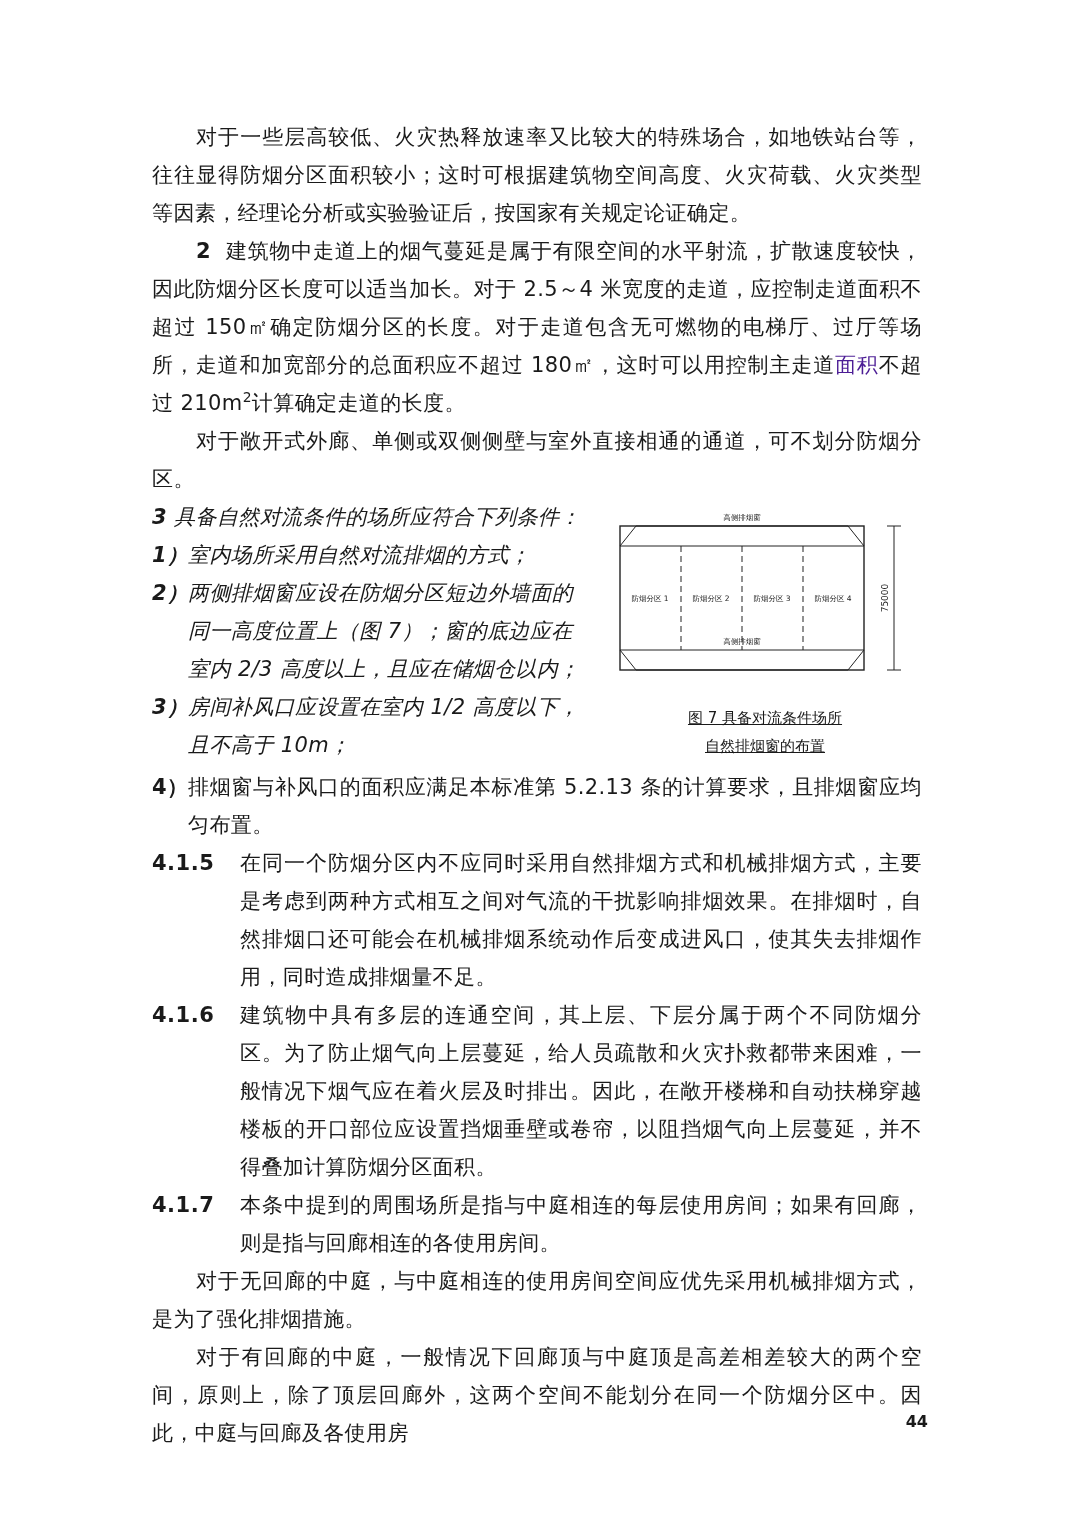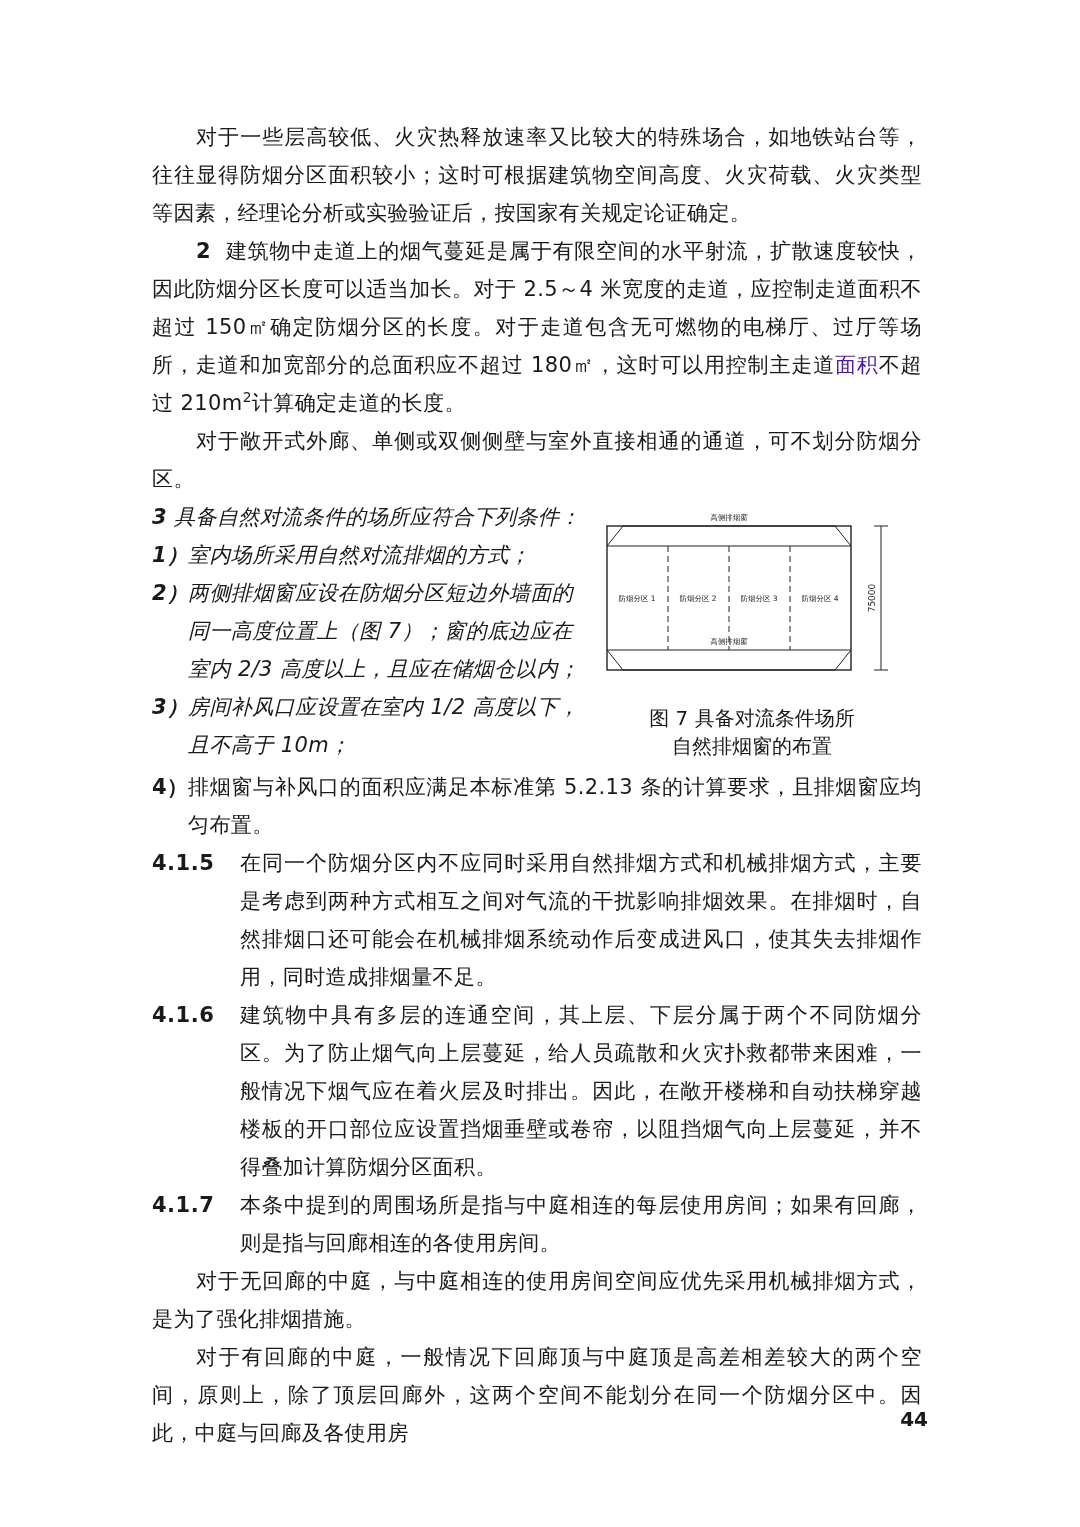--- a/index.html
+++ b/index.html
@@ -78,41 +78,42 @@
   .sub-item .marker {
     position: absolute;
     left: 0;
     top: 0;
     font-weight: bold;
   }
 
   
   .figure {
     position: absolute;
-    right: 17px;
+    right: 4px;
     top: 0;
     width: 306px;
+    text-decoration: underline;
   }
   .fig-box {
     position: relative;
     width: 306px;
     height: 200px;
   }
   .fig-caption {
     text-align: center;
-    font-size: 20px;
+    font-size: 15px;
     line-height: 28px;
     margin-top: 6px;
   }
 
   .page-number {
     position: absolute;
     right: 152px;
     bottom: 96px;
-    font-size: 20px;
+    font-size: 16px;
     font-weight: bold;
   }
   svg text {
     font-family: "DejaVu Sans", "Liberation Sans", sans-serif;
   }
 </style>
 </head>
 <body>
 
 <div class="page">

